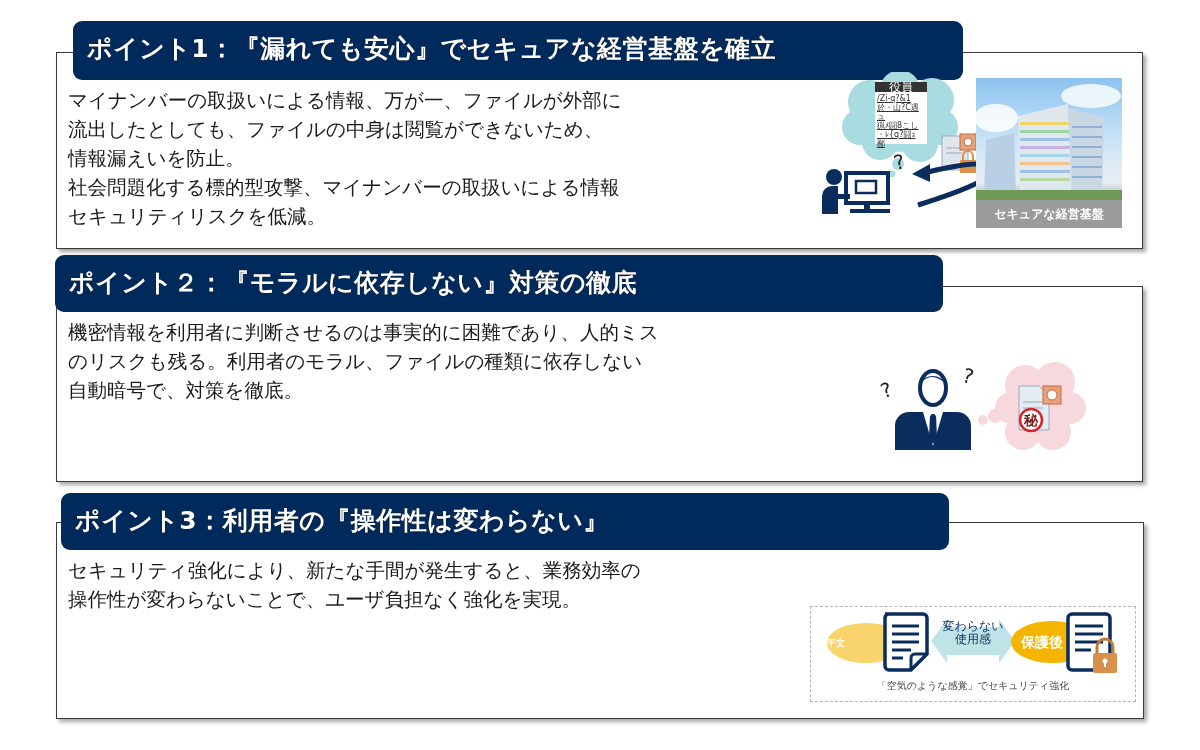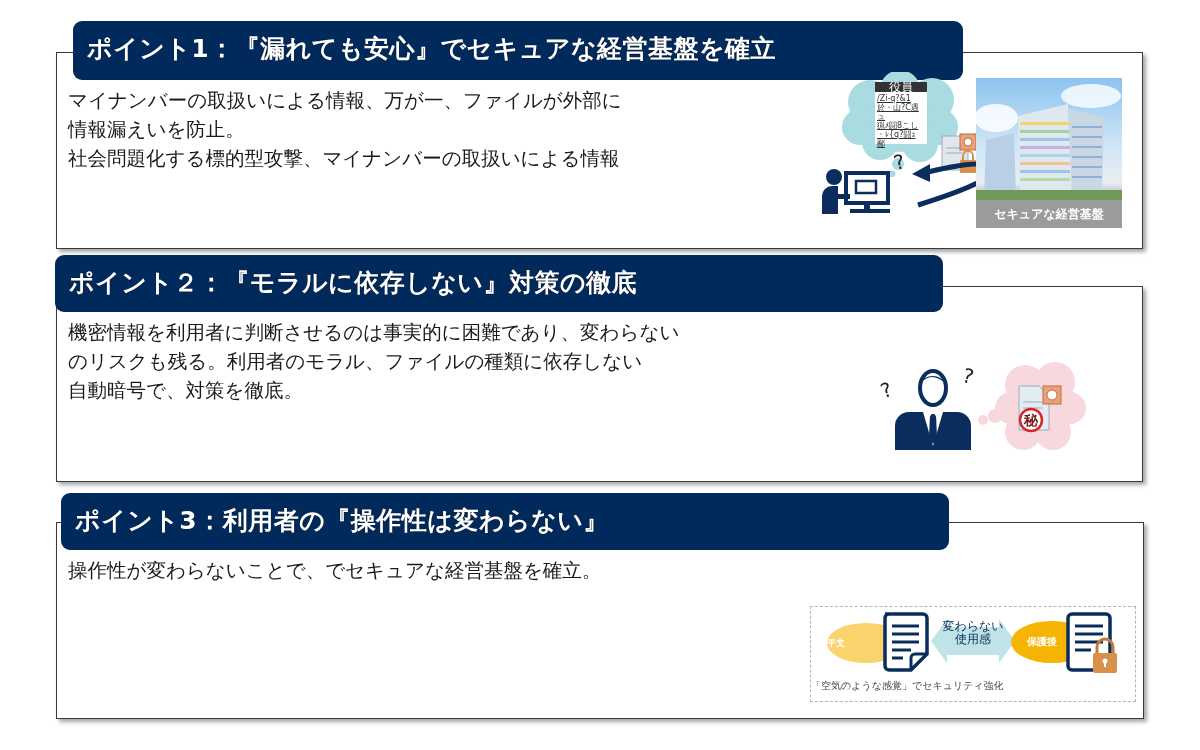--- a/index.html
+++ b/index.html
@@ -28,22 +28,24 @@
     }
     .tiny { font-size:8px; line-height:9px; color:#333;text-decoration:underline; }
   </style>
 </head>
 <body>
 
 <div class="box" style="left:56px; top:52px; width:1085px; height:195px;"></div>
 <div class="hdr" style="left:73px; top:21px; width:890px; height:59px;">ポイント1：『漏れても安心』でセキュアな経営基盤を確立</div>
 <div class="body-text" style="left:68px; top:86px;">
   <div>マイナンバーの取扱いによる情報、万が一、ファイルが外部に</div>
+  <div>流出したとしても、ファイルの中身は閲覧ができないため、</div>
   <div>情報漏えいを防止。</div>
   <div>社会問題化する標的型攻撃、マイナンバーの取扱いによる情報</div>
+  <div>セキュリティリスクを低減。</div>
 </div>
 
 <div class="abs" style="left:820px; top:70px; width:320px; height:165px;">
 
   <svg class="abs" style="left:20px; top:2px;" width="120" height="105" viewBox="0 0 120 105">
     <g fill="#a9dce0">
       <circle cx="30" cy="30" r="22"></circle>
         <circle cx="60" cy="18" r="20"></circle>
         <circle cx="92" cy="28" r="22"></circle>
       <circle cx="100" cy="55" r="18"></circle>
@@ -121,21 +123,21 @@
       <rect x="96" y="98" width="30" height="2" fill="#8fb1d8"></rect>
       <rect x="0" y="112" width="146" height="10" fill="#6f9a55"></rect>
     </svg>
     <div class="cap-strip">セキュアな経営基盤</div>
   </div>
 </div>
 
 <div class="box" style="left:56px; top:286px; width:1085px; height:194px;"></div>
 <div class="hdr" style="left:55px; top:255px; width:888px; height:57px;">ポイント２：『モラルに依存しない』対策の徹底</div>
 <div class="body-text" style="left:68px; top:318px;">
-  <div>機密情報を利用者に判断させるのは事実的に困難であり、変わらない</div>
+  <div>機密情報を利用者に判断させるのは事実的に困難であり、人的ミス</div>
   <div>のリスクも残る。利用者のモラル、ファイルの種類に依存しない</div>
   <div>自動暗号で、対策を徹底。</div>
 </div>
 
 <div class="abs" style="left:875px; top:360px; width:215px; height:95px;">
   <div class="abs" style="left:6px; top:18px; font-size:20px; color:#222; transform:rotate(-20deg);">?</div>
   <div class="abs" style="left:88px; top:4px; font-size:20px; color:#222; transform:rotate(15deg);">?</div>
   <svg class="abs" style="left:18px; top:8px;" width="80" height="84" viewBox="0 0 80 84">
     <ellipse cx="40" cy="20" rx="13" ry="17" fill="none" stroke="#0b2d5e" stroke-width="4"></ellipse>
     <path d="M27 16 Q 38 2, 53 16 Q 48 8, 40 8 Q 30 8, 27 16 z" fill="#0b2d5e"></path>
@@ -164,21 +166,22 @@
     <rect x="28" y="4" width="18" height="18" fill="#e7a27c" stroke="#c46a3c"></rect>
     <circle cx="37" cy="13" r="5" fill="#fff" stroke="#c46a3c"></circle>
     <circle cx="16" cy="38" r="11" fill="#fff" stroke="#d7262a" stroke-width="2.5"></circle>
   </svg>
   <div class="abs" style="left:146px; top:51px; width:20px; text-align:center; font-size:14px; font-weight:bold; color:#7a1a1a; line-height:18px;">秘</div>
 </div>
 
 <div class="box" style="left:56px; top:522px; width:1086px; height:195px;"></div>
 <div class="hdr" style="left:53px; top:493px; width:888px; height:57px;margin-left:8px;">ポイント3：利用者の『操作性は変わらない』</div>
 <div class="body-text" style="left:68px; top:556px;">
-  <div>操作性が変わらないことで、でセキュアな経営基盤を確立。</div>
+  <div>セキュリティ強化により、新たな手間が発生すると、業務効率の</div>
+  <div>操作性が変わらないことで、ユーザ負担なく強化を実現。</div>
 </div>
 
 <div class="abs" style="left:810px; top:606px; width:326px; height:96px; border:1px dashed #b5b5b5; box-sizing:border-box;">
 
   <div class="abs" style="left:16px; top:16px; width:78px; height:40px; background:#f9d36b; border-radius:50%;"></div>
   <div class="abs" style="left:16px; top:16px; width:78px; line-height:40px; text-align:left; color:#fff; font-size:9px; font-weight:bold;">平文</div>
 
   <svg class="abs" style="left:70px; top:4px;" width="50" height="62" viewBox="0 0 50 62">
     <path d="M4 3 h38 a4 4 0 0 1 4 4 v36 l-16 16 h-22 a4 4 0 0 1 -4 -4 v-48 a4 4 0 0 1 4 -4 z" fill="#fff" stroke="#0b2d5e" stroke-width="3.5"></path>
     <path d="M46 43 h-12 a4 4 0 0 0 -4 4 v12" fill="none" stroke="#0b2d5e" stroke-width="3"></path>
@@ -193,30 +196,30 @@
 
   <svg class="abs" style="left:120px; top:8px;" width="84" height="52" viewBox="0 0 84 52">
     <polygon points="0,26 16,4 16,12 68,12 68,4 84,26 68,48 68,40 16,40 16,48" fill="#bfe3e6"></polygon>
   </svg>
   <div class="abs" style="left:128px; top:13px; width:68px; text-align:center; color:#0b2d5e; font-size:12px; line-height:13px;">
     <div>変わらない</div>
     <div>使用感</div>
   </div>
 
   <div class="abs" style="left:200px; top:14px; width:82px; height:42px; background:#f5b400; border-radius:50%;"></div>
-  <div class="abs" style="left:200px; top:14px; width:62px; line-height:42px; text-align:center; color:#fff; font-size:10px; font-weight:bold;">保護後</div>
+  <div class="abs" style="left:200px; top:14px; width:62px; line-height:42px; text-align:center; color:#fff; font-size:14px; font-weight:bold;">保護後</div>
 
   <svg class="abs" style="left:254px; top:4px;" width="56" height="64" viewBox="0 0 56 64">
     <rect x="3" y="3" width="42" height="56" rx="4" fill="#fff" stroke="#0b2d5e" stroke-width="3.5"></rect>
     <g stroke="#0b2d5e" stroke-width="3">
         <line x1="10" y1="15" x2="38" y2="15"></line>
         <line x1="10" y1="23" x2="38" y2="23"></line>
         <line x1="10" y1="31" x2="38" y2="31"></line>
         <line x1="10" y1="39" x2="26" y2="39"></line>
       </g>
     <path d="M32 42 v-6 a8 8 0 0 1 16 0 v6" fill="none" stroke="#c17a38" stroke-width="3"></path>
     <rect x="28" y="42" width="24" height="20" rx="2" fill="#d9904a"></rect>
     <circle cx="40" cy="50" r="2.5" fill="#fff"></circle>
       <rect x="39" y="51" width="2" height="5" fill="#fff"></rect>
   </svg>
 
-  <div class="abs" style="left:0; right:0; top:72px; font-size:10px; color:#444;">「空気のような感覚」でセキュリティ強化</div>
+  <div class="abs" style="left:0; right:0; top:72px; text-align:center; font-size:10px; color:#444;">「空気のような感覚」でセキュリティ強化</div>
 </div>
 
 </body></html>

